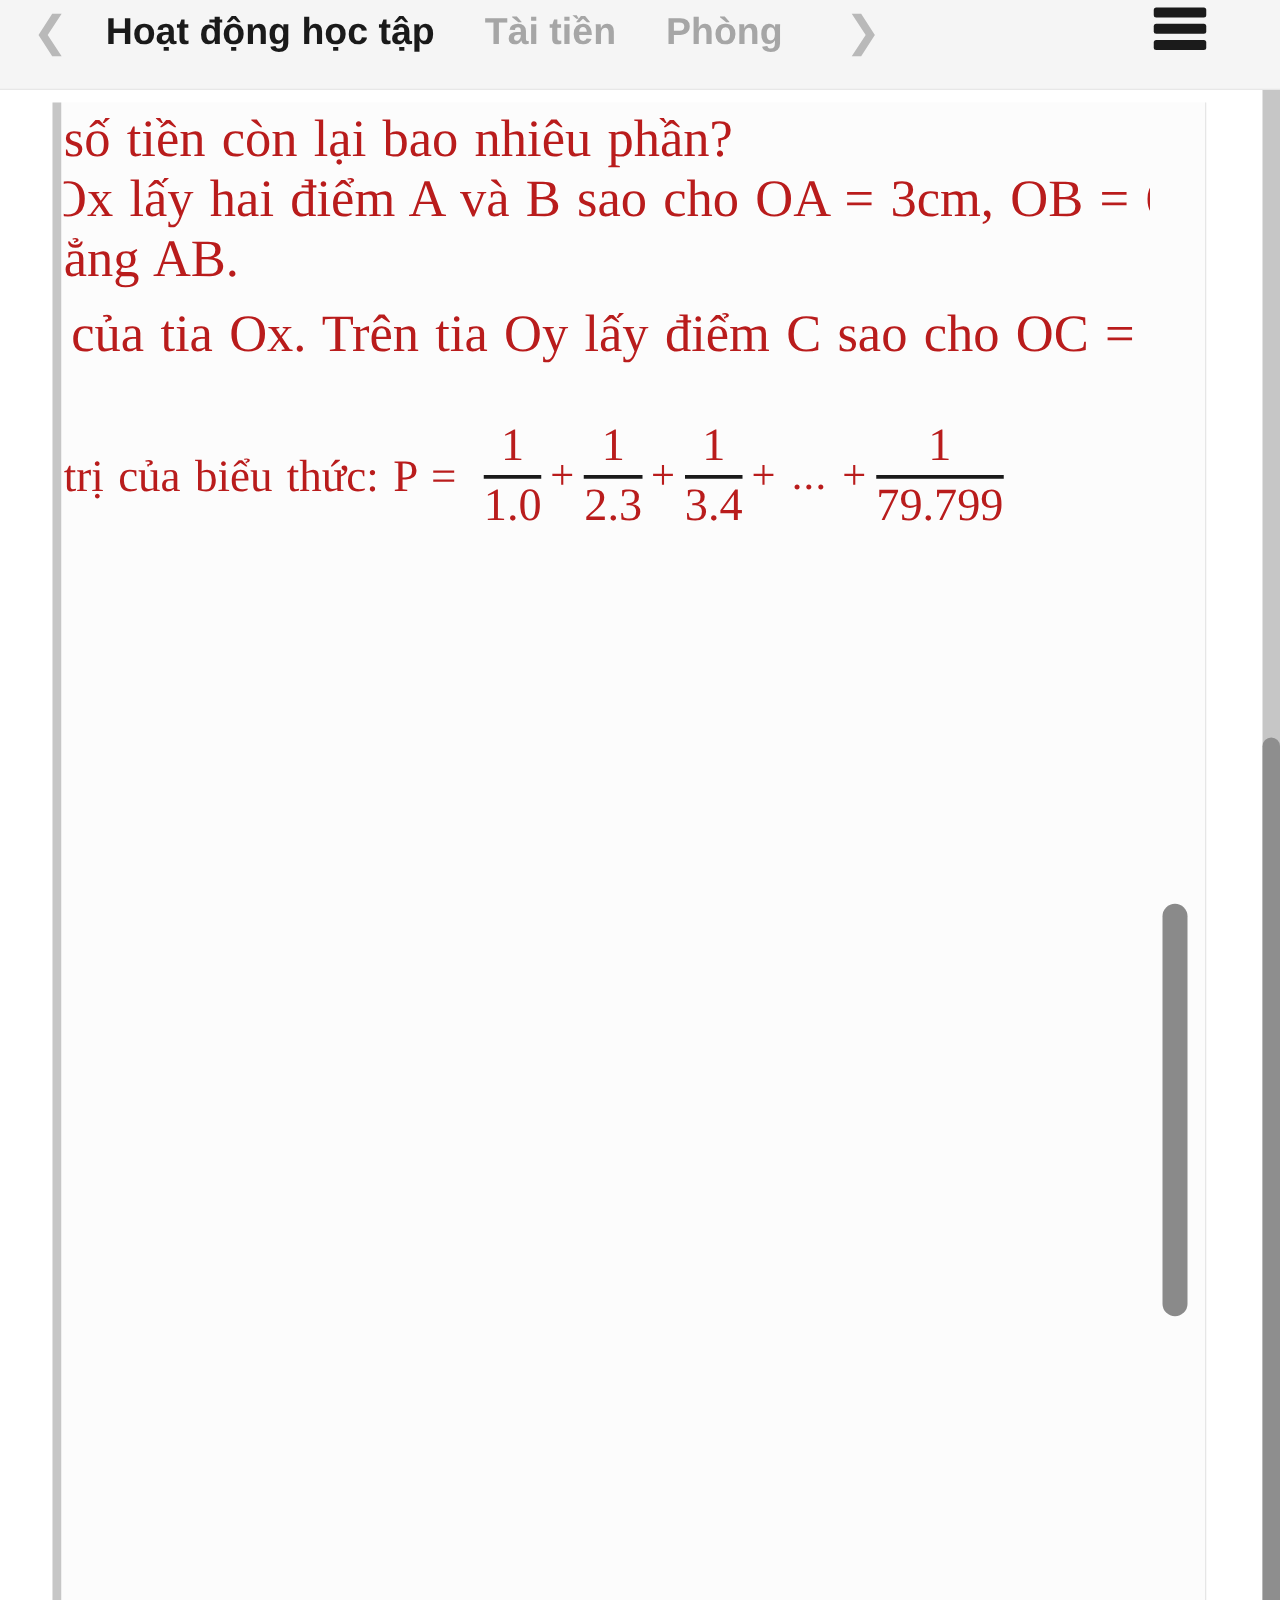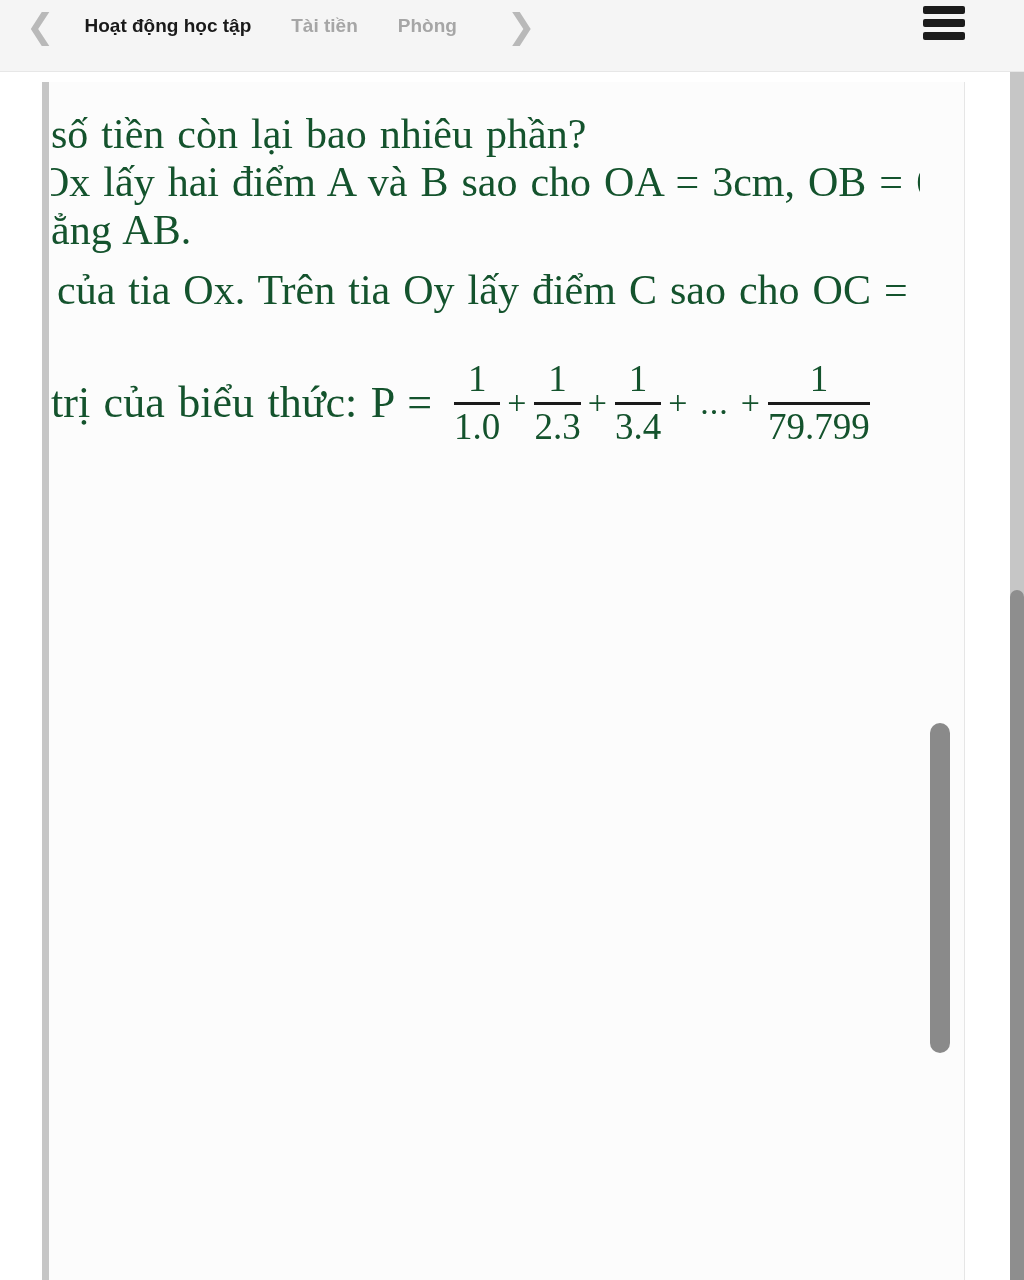--- a/index.html
+++ b/index.html
@@ -19,21 +19,21 @@
     display:flex;align-items:flex-start;
     padding-top:6px;box-sizing:border-box;
   }
   .chev{
     color:#b9b9b9;font-weight:700;font-size:34px;line-height:40px;
     padding:0 4px;cursor:pointer;user-select:none;
   }
   .chev.back{margin-left:22px;margin-right:26px;}
   .chev.fwd{margin-left:6px;}
   .tab{
-    font-size:19px;line-height:40px;font-weight:700;color:#a6a6a6;
+    font-size:30px;line-height:40px;font-weight:700;color:#a6a6a6;
     margin-right:40px;white-space:nowrap;cursor:pointer;
   }
   .tab.active{color:#1a1a1a;}
   .menu{
     margin-left:auto;margin-right:59px;margin-top:0;
     background:none;border:none;padding:0;cursor:pointer;
     display:flex;flex-direction:column;justify-content:flex-start;
   }
   .menu-bar{
     display:block;width:42px;height:8px;background:#1b1b1b;border-radius:2px;
@@ -46,39 +46,38 @@
     position:absolute;left:42px;top:82px;width:923px;height:1198px;
     background:#fcfcfc;
     border-left:7px solid #c6c6c6;
     border-right:1px solid #e6e6e6;
     box-sizing:border-box;
   }
   .doc{
     width:869px;overflow:hidden;
     padding-top:6px;padding-left:2px;
     font-family:"Liberation Serif","DejaVu Serif",serif;
-    font-size:42px;color:#14532d;
+    font-size:42px;color:#b91c1c;
     word-spacing:0.06em;
-    margin-top:22px;
   }
   .line{
     white-space:nowrap;overflow:hidden;line-height:48px;height:48px;
   }
   .line.indent-sm{padding-left:9px;}
   .line.indent-xs{padding-left:6px;}
   .line.clip-left{text-indent:-12px;}
   .line.gap-top{margin-top:14px;}
   .line.gap-top2{margin-top:12px;}
 
   
   .formula-row{
     display:flex;align-items:center;
     margin-top:46px;white-space:nowrap;
   }
-  .formula-prefix{font-size:44px;margin-right:22px;}
+  .formula-prefix{font-size:36px;margin-right:22px;}
   .frac{
     display:inline-flex;flex-direction:column;align-items:center;
     font-size:37px;line-height:1.02;
   }
   .frac .bar{
     align-self:stretch;height:3px;background:#1a1a1a;margin:4px 0 3px 0;
   }
   .op{font-size:34px;padding:0 7px;letter-spacing:1px;}
 
   

